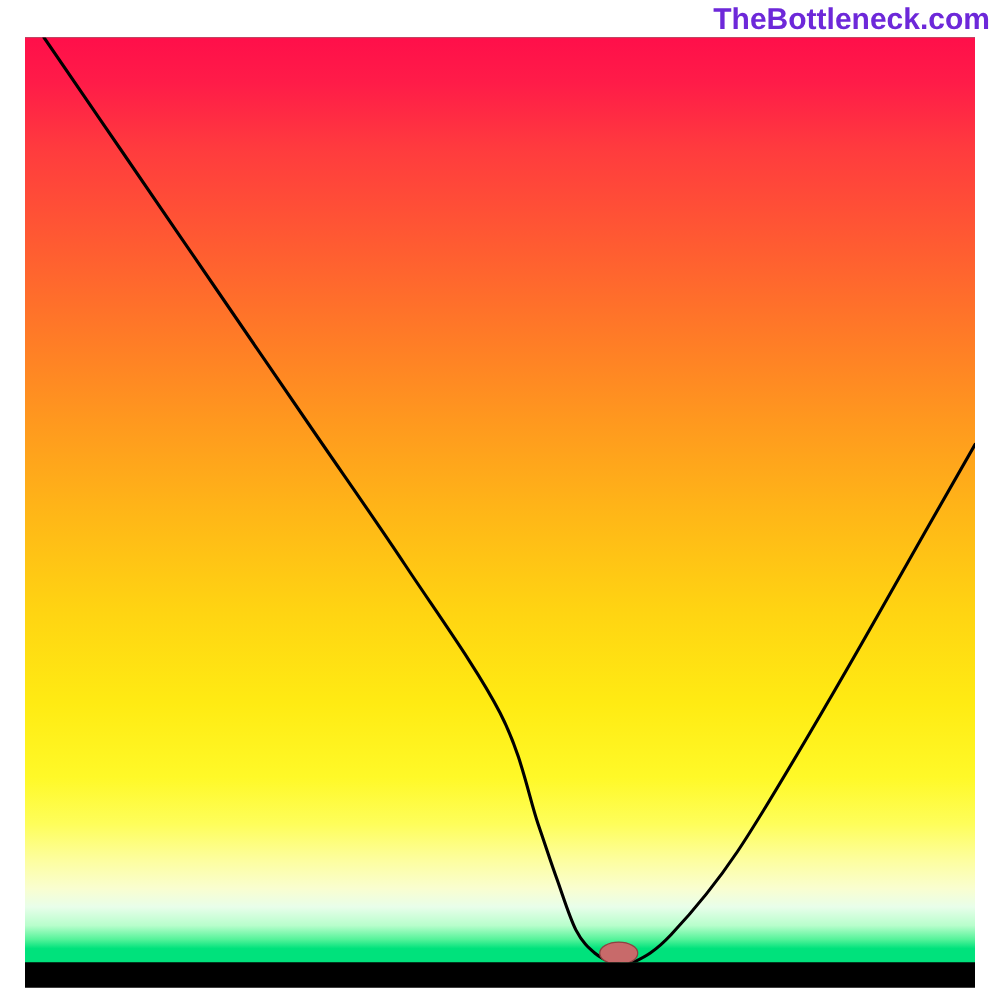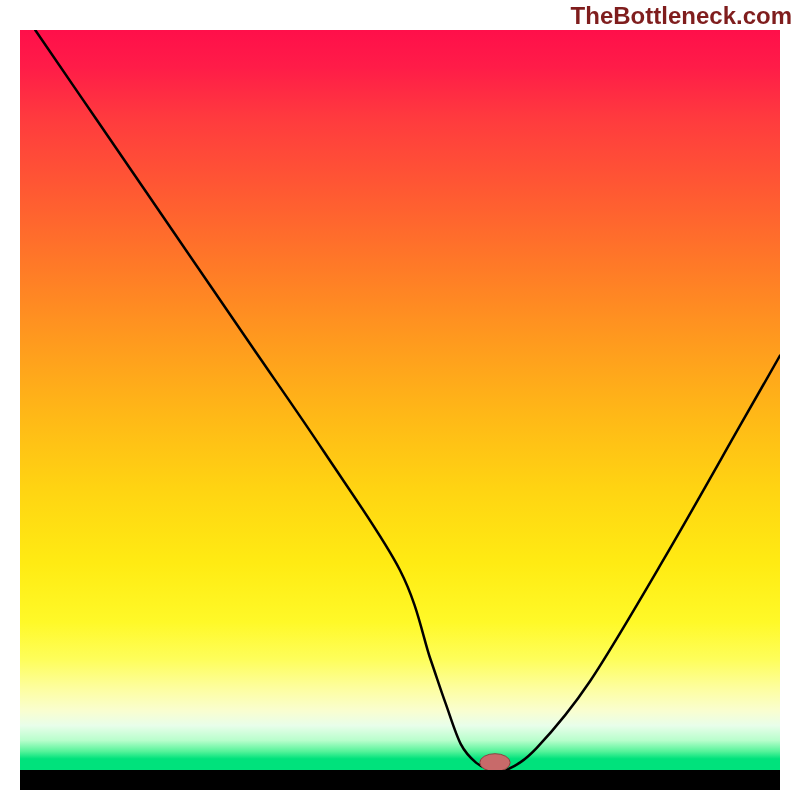--- a/index.html
+++ b/index.html
@@ -13,21 +13,21 @@
   }
   .container {
     position: relative;
     width: 800px;
     height: 800px;
   }
   .watermark {
     position: absolute;
     top: 2px;
     right: 8px;
-    color: #7f1d1d;
+    color: #6d28d9;
     font-size: 24px;
     font-weight: bold;
     z-index: 10;
   }
   .frame {
     position: absolute;
     top: 30px;
     left: 20px;
     width: 760px;
     height: 760px;

